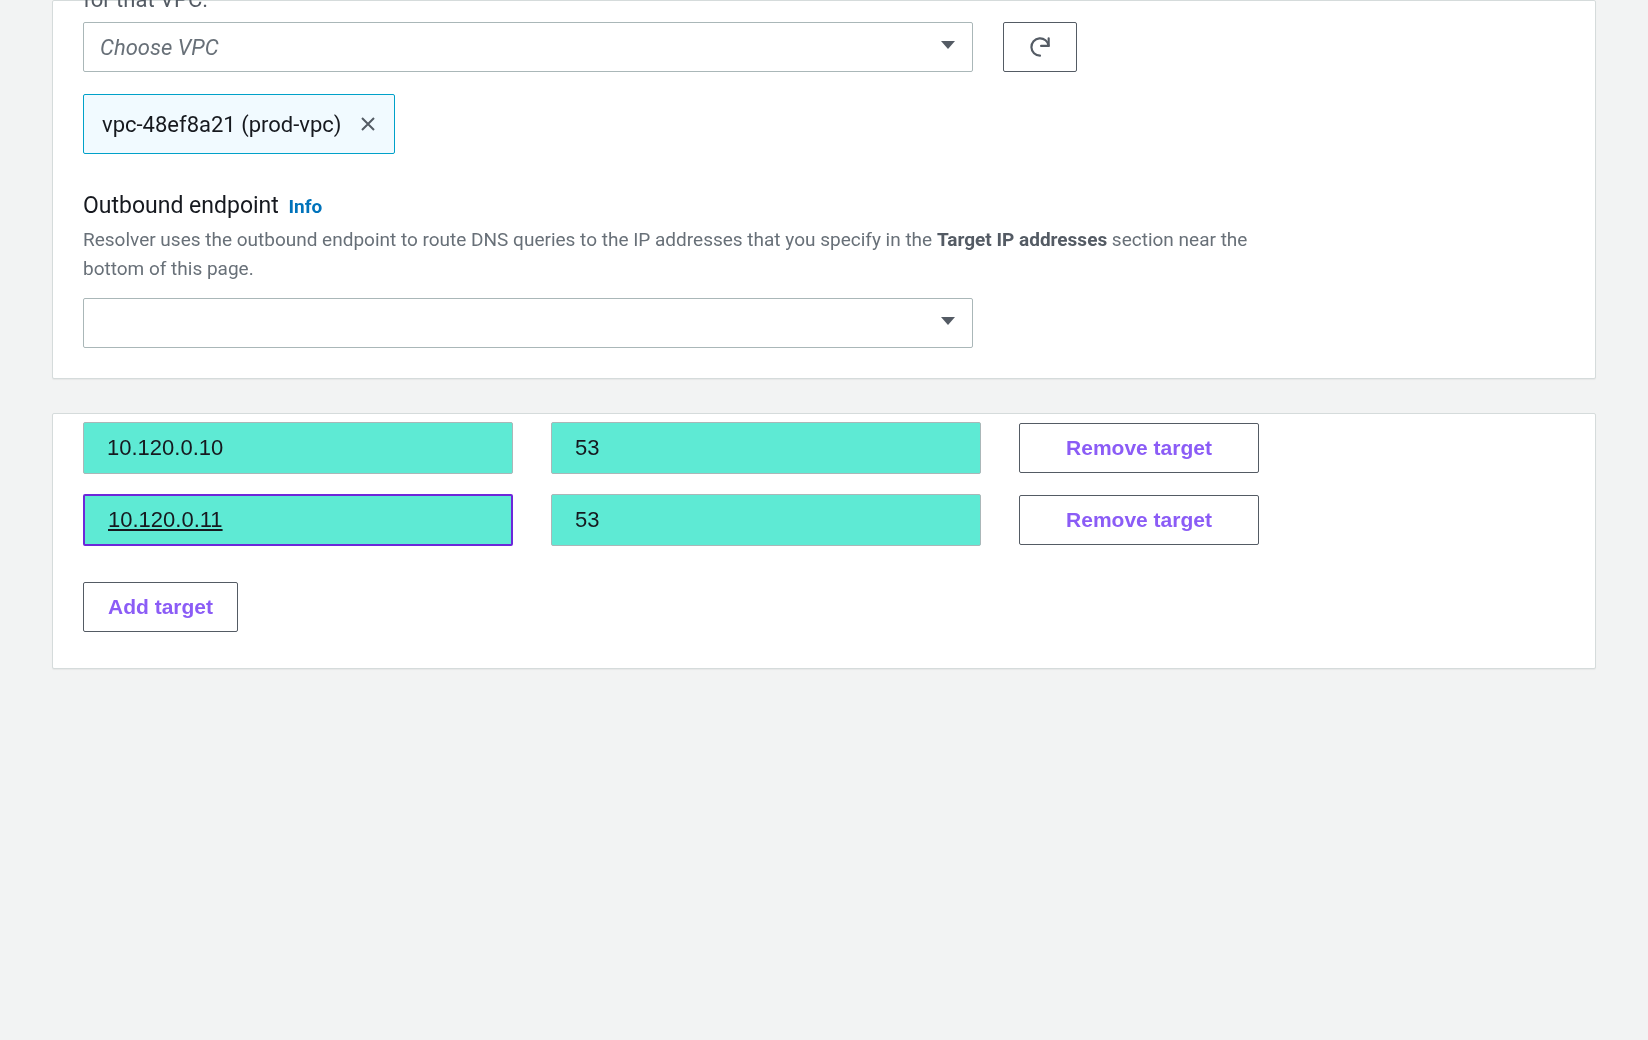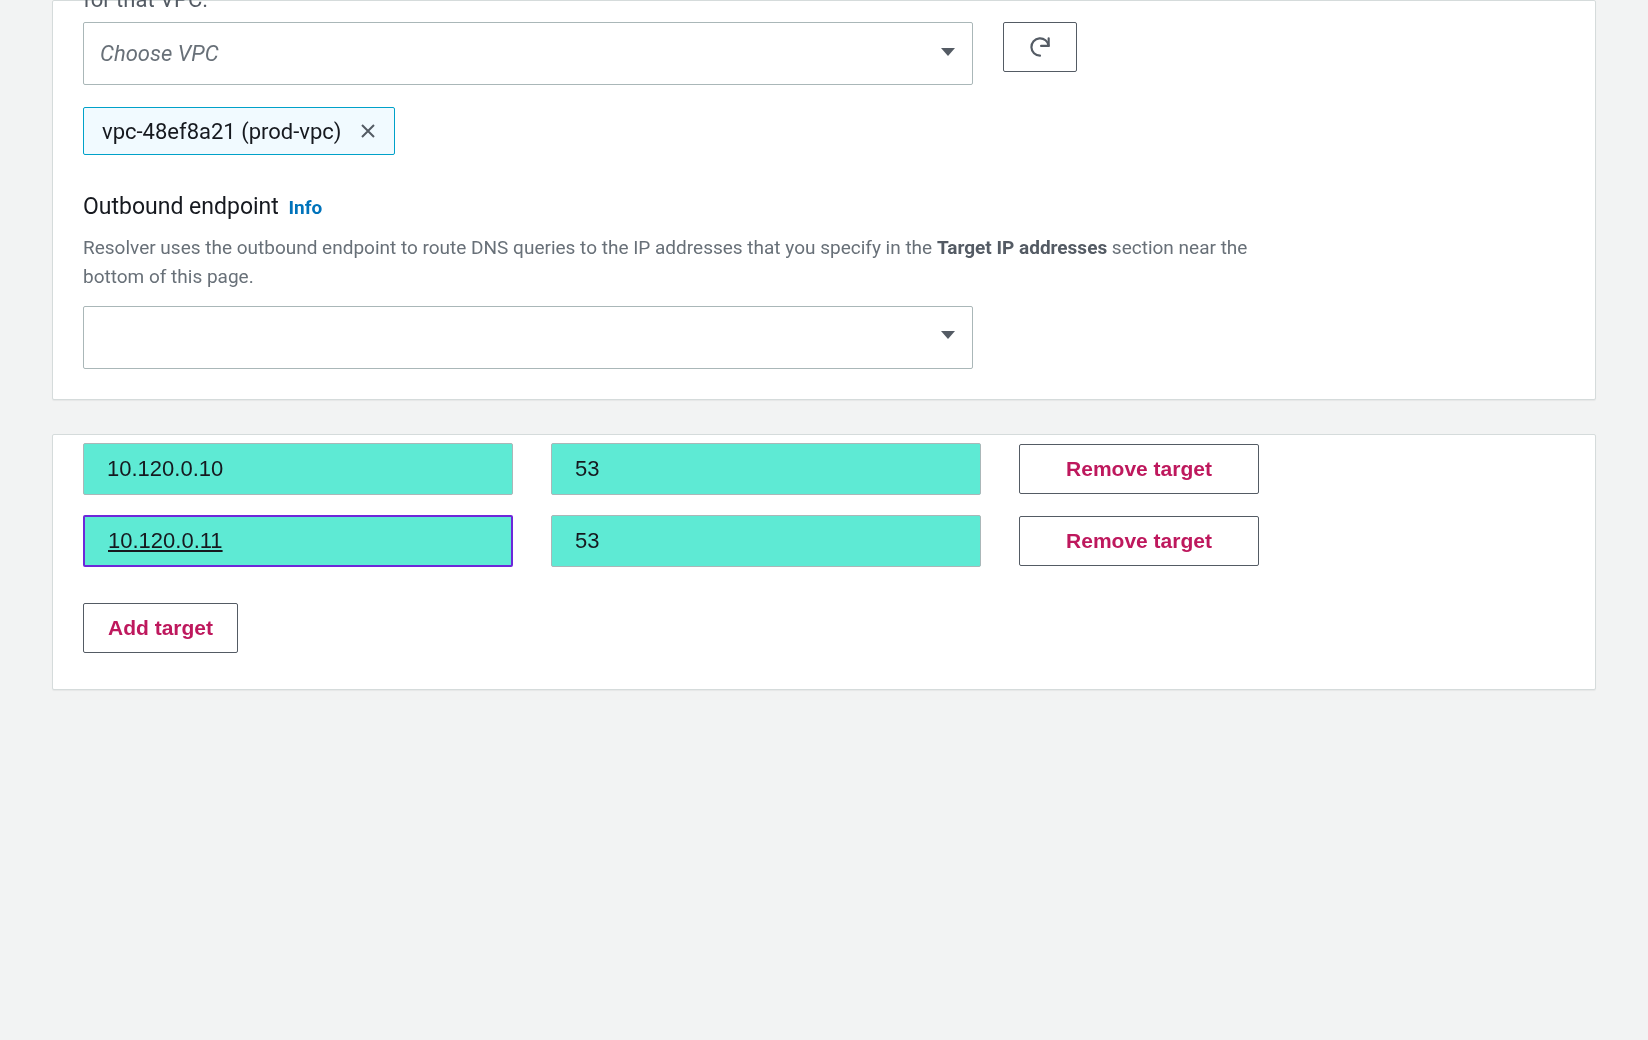--- a/index.html
+++ b/index.html
@@ -31,21 +31,21 @@
     font-size: 22px;
     color: #545b64;
     margin-top: -14px;
     margin-bottom: 10px;
     white-space: nowrap;
     overflow: hidden;
   }
   .row { display: flex; align-items: stretch; gap: 30px; }
   .select {
     flex: 0 0 890px;
-    height: 63px;
+    height: 50px;
     border: 1px solid #aab7b8;
     border-radius: 2px;
     background: #fff;
     display: flex;
     align-items: center;
     justify-content: space-between;
     padding: 0 16px;
     cursor: pointer;
   }
   .select .placeholder { color: #687078; font-style: italic; font-size: 22px; }
@@ -58,21 +58,21 @@
     background: #fff;
     display: flex;
     align-items: center;
     justify-content: center;
     cursor: pointer;
   }
   .refresh-btn svg { width: 26px; height: 26px; stroke: #545b64; fill:none; stroke-width:2; }
   .chip {
     display: inline-flex;
     align-items: center;
-    height: 48px;
+    height: 60px;
     border: 1px solid #00a1c9;
     background: #f1faff;
     border-radius: 2px;
     padding: 0 14px 0 18px;
     font-size: 22px;
     color: #16191f;
     gap: 14px;
     margin-top: 22px;
   }
   .chip .x {
@@ -95,21 +95,21 @@
     color: #0073bb;
     font-size: 19px;
     font-weight: 700;
     margin-left: 4px;
     cursor: pointer;
   }
   .help-text {
     color: #687078;
     font-size: 19px;
     line-height: 1.55;
-    margin-top: 13px;
+    margin-top: 6px;
     max-width: 1190px;
   }
   .help-text b { color: #545b64; font-weight: 700; }
   .select-full {
     margin-top: 14px;
     width: 890px;
   }
   .section-title {
     font-size: 28px;
     font-weight: 700;
@@ -147,21 +147,21 @@
   }
   .text-input.focused {
     border: 2px solid #6d28d9;
     text-decoration: underline;
   }
   .btn {
     height: 50px;
     border: 1px solid #545b64;
     border-radius: 2px;
     background: #fff;
-    color: #be185d;
+    color: #8b5cf6;
     font-size: 21px;
     font-weight: 700;
     padding: 0 24px;
     cursor: pointer;
     display: inline-flex;
     align-items: center;
     justify-content: center;
   }
   .btn-remove { width: 240px; }
   .add-row { padding: 0 30px; margin-top: 36px; }

